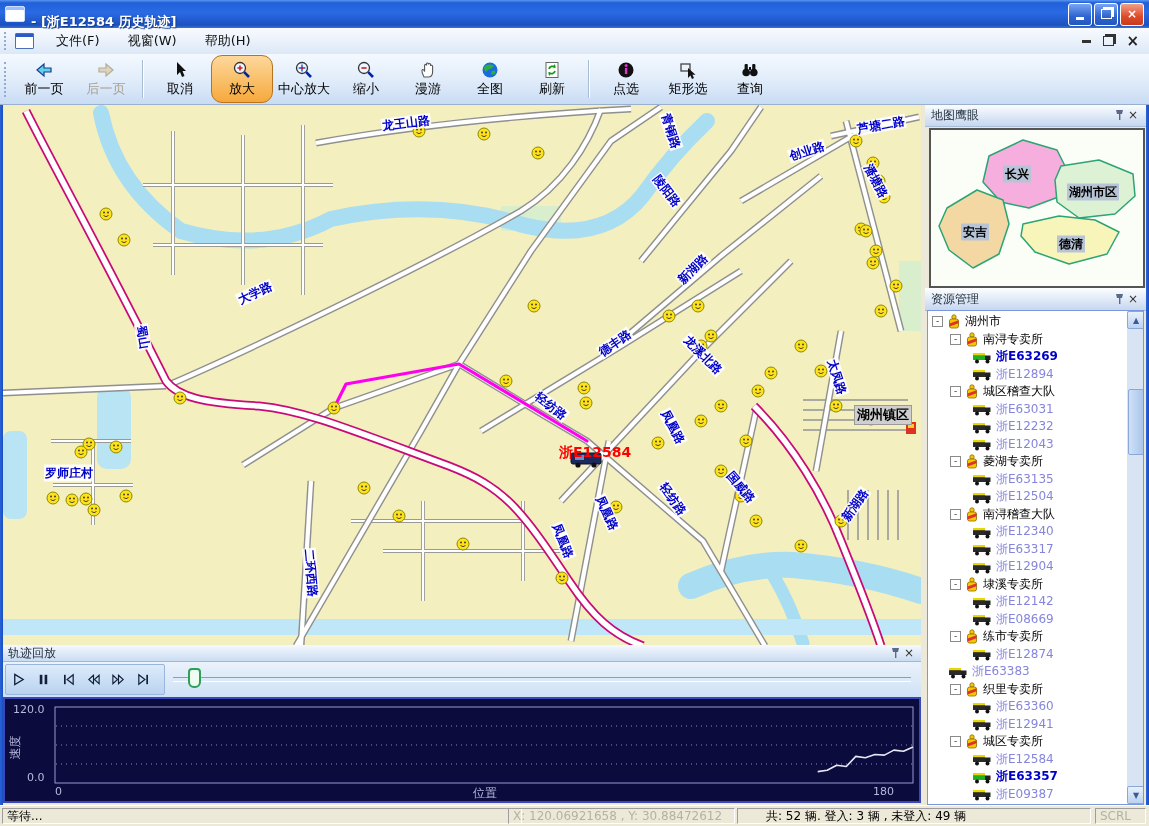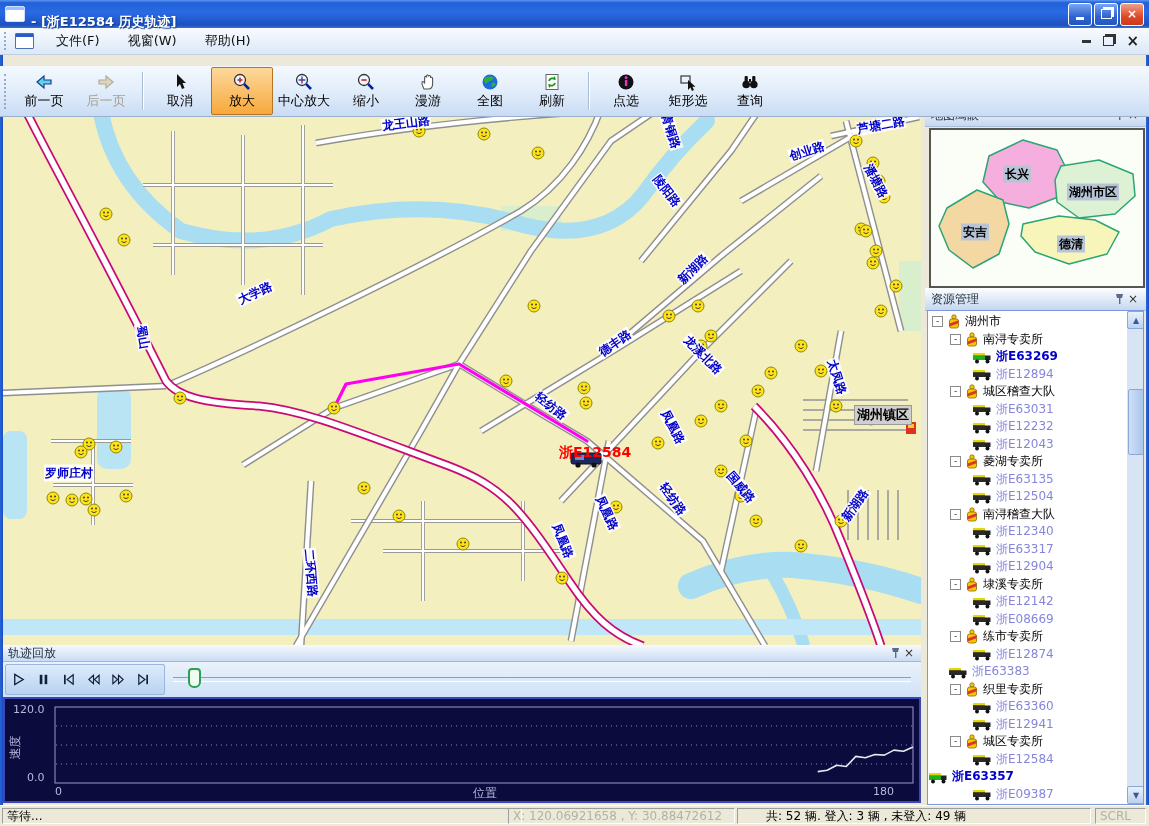--- a/index.html
+++ b/index.html
@@ -28,26 +28,26 @@
   .grip{width:3px;height:70%;border-left:2px dotted #93acce;margin:0 4px;}
   #mdi-icon{width:17px;height:14px;background:#fff;border:1px solid #4a70b8;border-radius:1px;box-shadow:inset 0 3px 0 #2a5ac8;margin:0 8px 0 2px;}
   .menu-item{padding:3px 14px;}
   #mdi-ctrls{margin-left:auto;display:flex;align-items:center;gap:12px;margin-right:10px;color:#222;}
   .mdi-min{width:9px;height:3px;background:#333;}
   .mdi-rest{width:9px;height:8px;border:1px solid #333;box-shadow:2px -2px 0 -0px #333;}
   .mdi-x{font-size:15px;font-weight:bold;line-height:10px;}
   
   #toolbar{position:absolute;left:0;top:54px;width:100%;height:50px;
     background:linear-gradient(180deg,#f4f9ff 0%,#e2edfa 50%,#c9dcf4 100%);
-    border-bottom:1px solid #9ab0cc;display:flex;align-items:center;z-index:55;margin-top:12px;}
+    border-bottom:1px solid #9ab0cc;display:flex;align-items:center;z-index:55;}
   #toolbar-buttons{display:flex;align-items:center;height:100%;}
   .tb-btn{min-width:52px;height:46px;display:flex;flex-direction:column;align-items:center;justify-content:center;
     font-size:13px;color:#000;padding:0 4px;border:1px solid transparent;}
   .tb-btn .tb-ic{width:22px;height:20px;display:flex;align-items:center;justify-content:center;}
-  .tb-btn.active{background:linear-gradient(180deg,#fdd89c,#f6a93c);border:1px solid #b8731e;border-radius:2px;}
+  .tb-btn.active{background:linear-gradient(180deg,#fdd89c,#f6a93c);border:1px solid #b8731e;border-radius:11px;}
   .tb-btn.disabled{color:#a8a090;}
   .tb-sep{width:1px;height:38px;background:#a8bcd4;border-right:1px solid #fff;margin:0 5px;}
   .tb-ic svg{width:20px;height:20px;}
   
   #map{position:absolute;left:3px;top:104px;width:918px;height:541px;background:#f3efbf;
     border-top:1px solid #8ca0b8;overflow:hidden;}
   #map svg.base{position:absolute;left:0;top:0;}
   #map-overlay{position:absolute;left:0;top:0;}
   #map-labels{position:absolute;left:0;top:0;width:100%;height:100%;pointer-events:none;}
   .ml-road{position:absolute;white-space:nowrap;background:rgba(255,255,255,.88);color:#0000cc;
@@ -1035,21 +1035,21 @@
             <div class="trow" style="padding-left: 44px;">
               <span class="ti"><svg viewBox="0 0 20 14">
                   <rect x="1" y="3" width="12" height="7" fill="#2a2a2a"></rect>
                   <rect x="1" y="3" width="12" height="2.2" fill="#e8d800"></rect>
                   <rect x="13" y="5.5" width="5.5" height="4.5" fill="#222"></rect>
                   <circle cx="5" cy="11.5" r="2" fill="#111"></circle>
                   <circle cx="15.5" cy="11.5" r="2" fill="#111"></circle>
                 </svg></span>
               <span class="plate">浙E12584</span>
             </div>
-            <div class="trow" style="">
+            <div class="trow" style="padding-left: 44px;">
               <span class="ti"><svg viewBox="0 0 20 14">
                   <rect x="1" y="3" width="12" height="7" fill="#1faf1f"></rect>
                   <rect x="1" y="3" width="12" height="2.2" fill="#e8d800"></rect>
                   <rect x="13" y="5.5" width="5.5" height="4.5" fill="#222"></rect>
                   <circle cx="5" cy="11.5" r="2" fill="#111"></circle>
                   <circle cx="15.5" cy="11.5" r="2" fill="#111"></circle>
                 </svg></span>
               <span class="plate hot">浙E63357</span>
             </div>
             <div class="trow" style="padding-left: 44px;">

